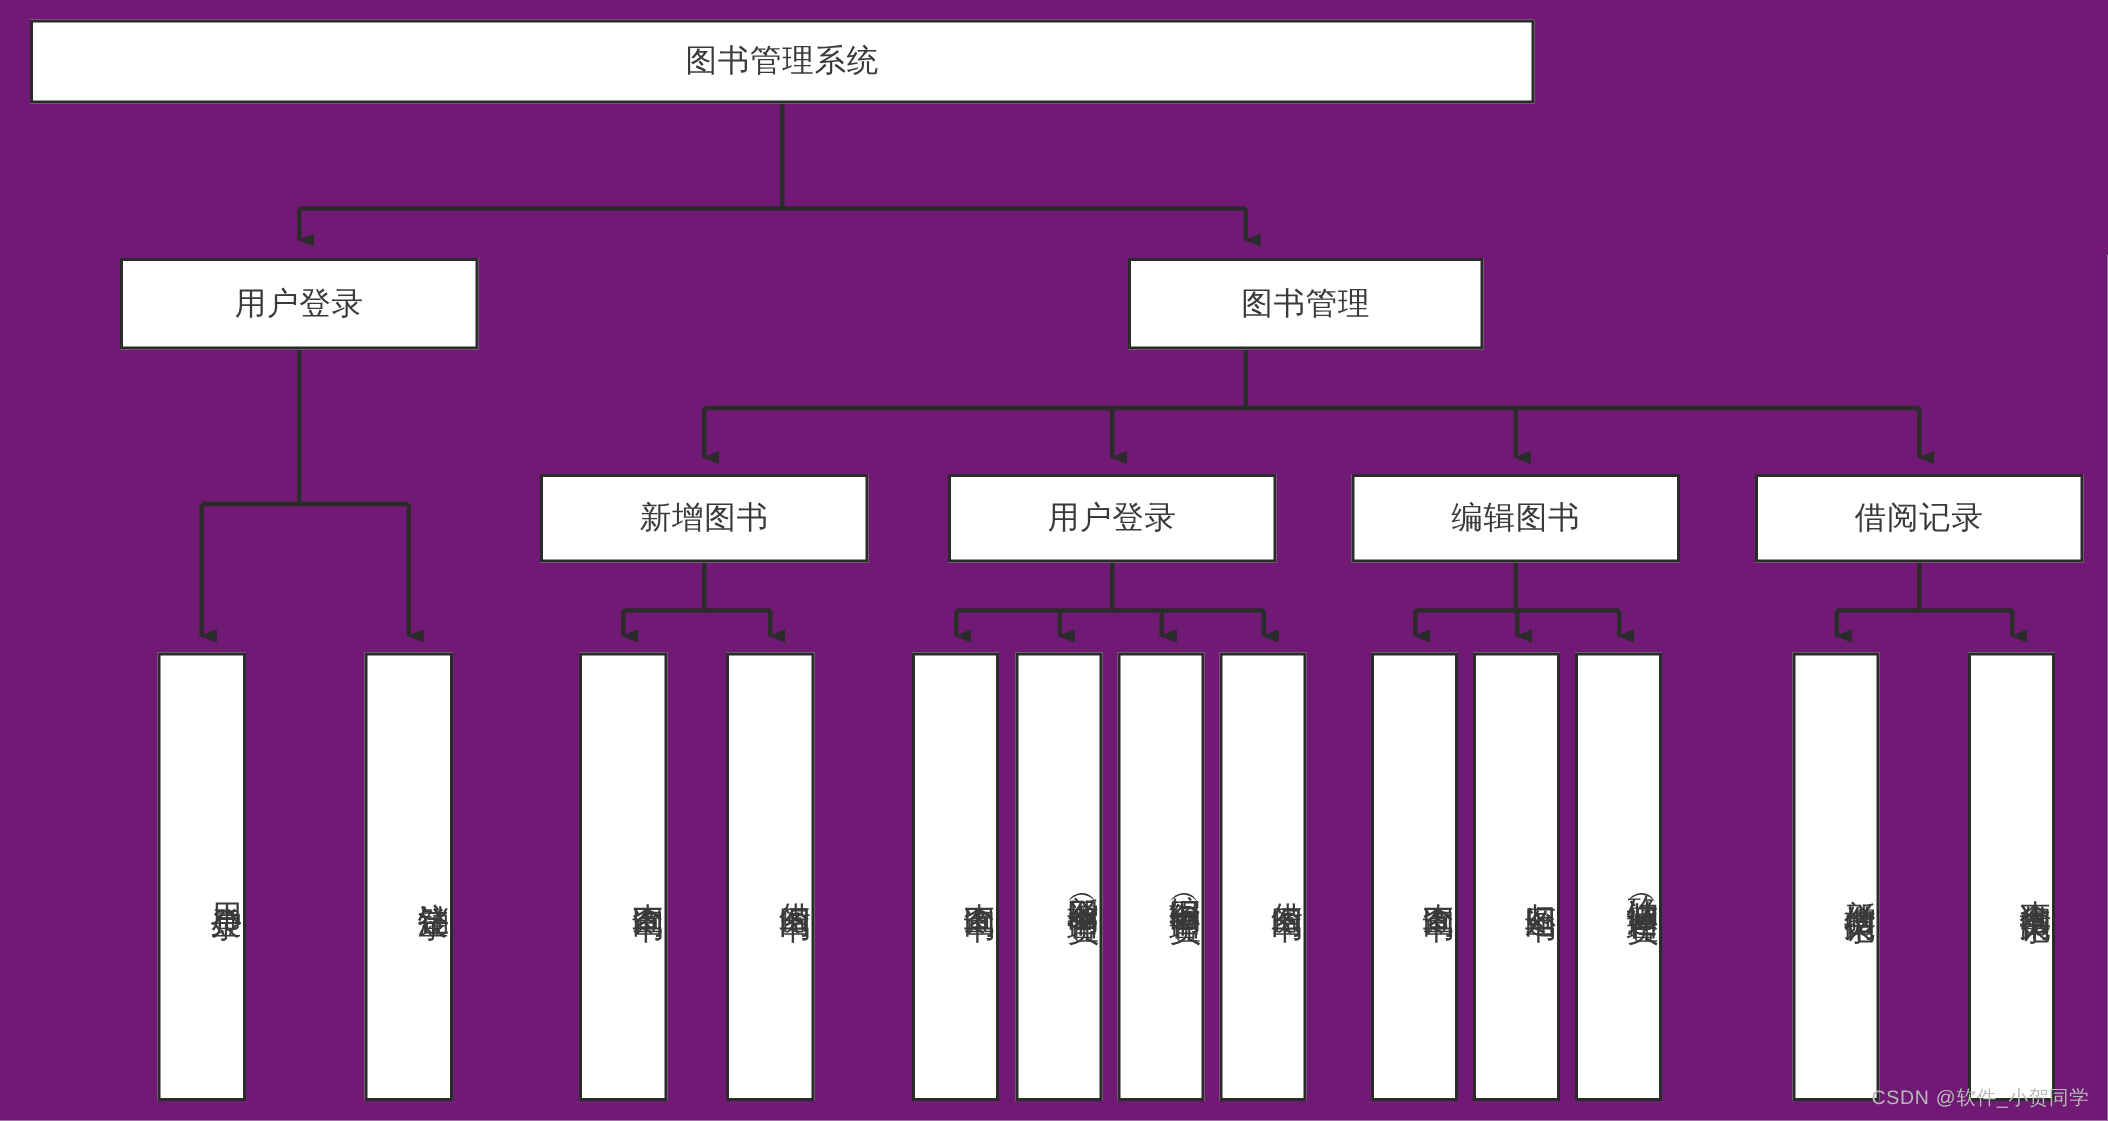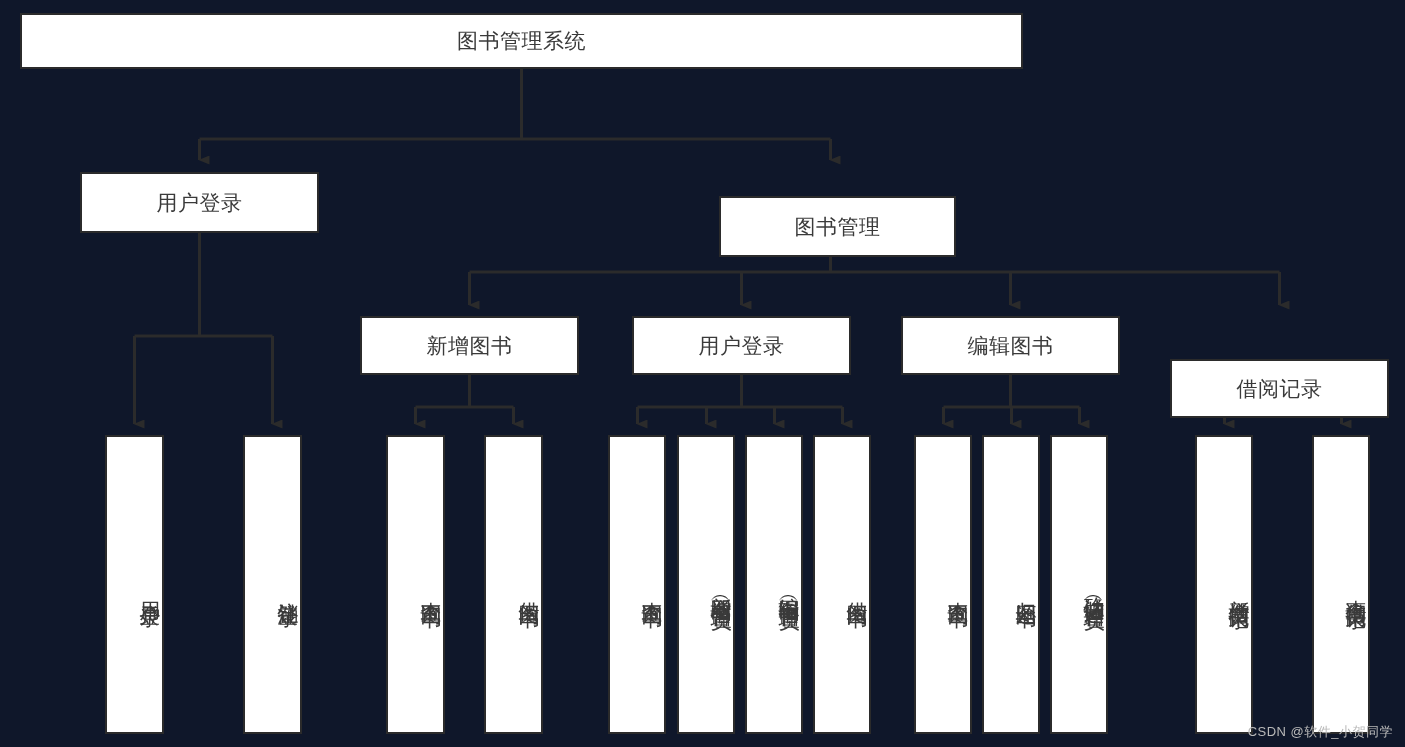--- a/index.html
+++ b/index.html
@@ -11,21 +11,21 @@
     width: 1405px;
     height: 747px;
     font-family: "Liberation Sans", "DejaVu Sans", sans-serif;
     overflow: hidden;
     position: relative;
   }
   #diagram-root {
     position: relative;
     width: 1405px;
     height: 747px;
-    background: #0f172a;
+    background: #701a75;
   }
   svg.connectors {
     position: absolute;
     left: 0;
     top: 0;
     width: 1405px;
     height: 747px;
     pointer-events: none;
   }
   .node {
@@ -118,26 +118,26 @@
       <path d="M 1224.5 407 L 1341.5 407"></path>
       <path d="M 1224.5 407 L 1224.5 424" marker-end="url(#arrowhead)"></path>
       <path d="M 1341.5 407 L 1341.5 424" marker-end="url(#arrowhead)"></path>
 
     </g>
   </svg>
 
   <div class="node horiz" style="left:20px;  top:13px;  width:1003px; height:56px;">图书管理系统</div>
 
   <div class="node horiz" style="left:80px;  top:172px; width:239px; height:61px;">用户登录</div>
-  <div class="node horiz" style="left:719px; top:172px; width:237px; height:61px;margin-top:24px;">图书管理</div>
+  <div class="node horiz" style="left:752px; top:172px; width:237px; height:61px;">图书管理</div>
 
   <div class="node horiz" style="left:360px;  top:316px; width:219px; height:59px;">新增图书</div>
   <div class="node horiz" style="left:632px;  top:316px; width:219px; height:59px;">用户登录</div>
   <div class="node horiz" style="left:901px;  top:316px; width:219px; height:59px;">编辑图书</div>
-  <div class="node horiz" style="left:1170px; top:316px; width:219px; height:59px;margin-top:43px;">借阅记录</div>
+  <div class="node horiz" style="left:1170px; top:316px; width:219px; height:59px;">借阅记录</div>
 
   <div class="node vert" style="left:105px; top:435px; width:59px; height:299px;">用户登录</div>
   <div class="node vert" style="left:243px; top:435px; width:59px; height:299px;">注销登录</div>
 
   <div class="node vert" style="left:386px; top:435px; width:59px; height:299px;">查询图书</div>
   <div class="node vert" style="left:484px; top:435px; width:59px; height:299px;">借阅图书</div>
 
   <div class="node vert" style="left:608px; top:435px; width:58px; height:299px;">查询图书</div>
   <div class="node vert" style="left:677px; top:435px; width:58px; height:299px;">新增图书（管理员）</div>
   <div class="node vert" style="left:745px; top:435px; width:58px; height:299px;">编辑图书（管理员）</div>

